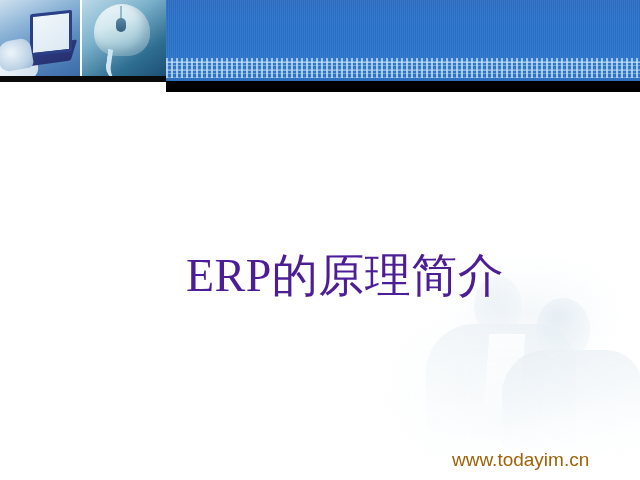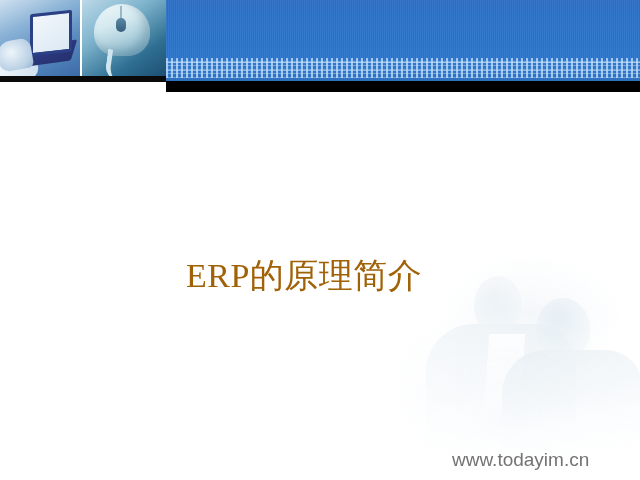--- a/index.html
+++ b/index.html
@@ -245,36 +245,36 @@
     background: #000000;
   }
 
   
   .title {
     position: absolute;
     left: 186px;
     top: 252px;
     width: 300px;
     font-family: "Liberation Serif", "DejaVu Serif", serif;
-    font-size: 34px;
+    font-size: 46px;
     line-height: 48px;
     letter-spacing: 0.5px;
-    color: #a16207;
+    color: #4c1d95;
     white-space: nowrap;
   }
 
   
   .site-url {
     position: absolute;
     left: 452px;
     top: 448px;
     font-family: "Liberation Sans", sans-serif;
     font-size: 19px;
     line-height: 24px;
-    color: #737373;
+    color: #a16207;
     white-space: nowrap;
   }
 </style>
 </head>
 <body>
 
 <div class="slide">
 
   <div class="watermark">
     <div class="wm-haze"></div>

